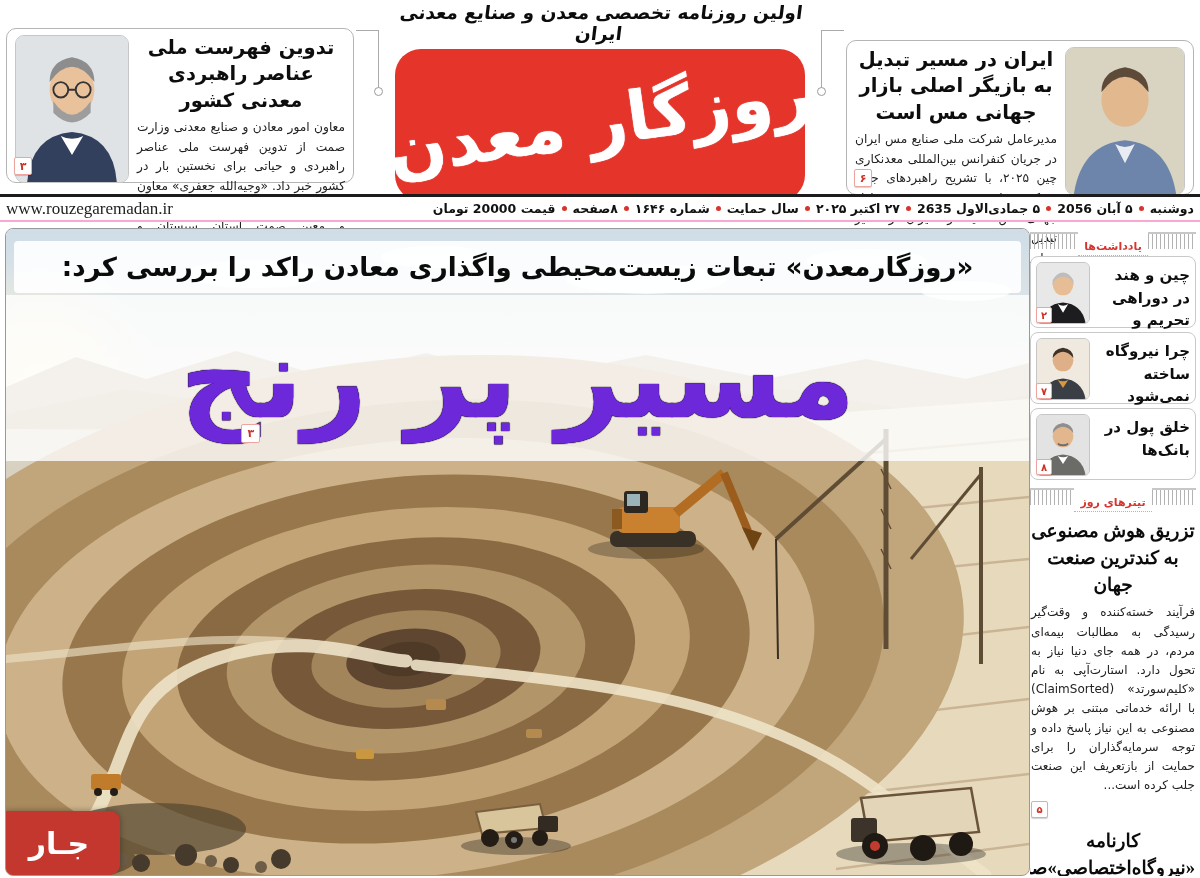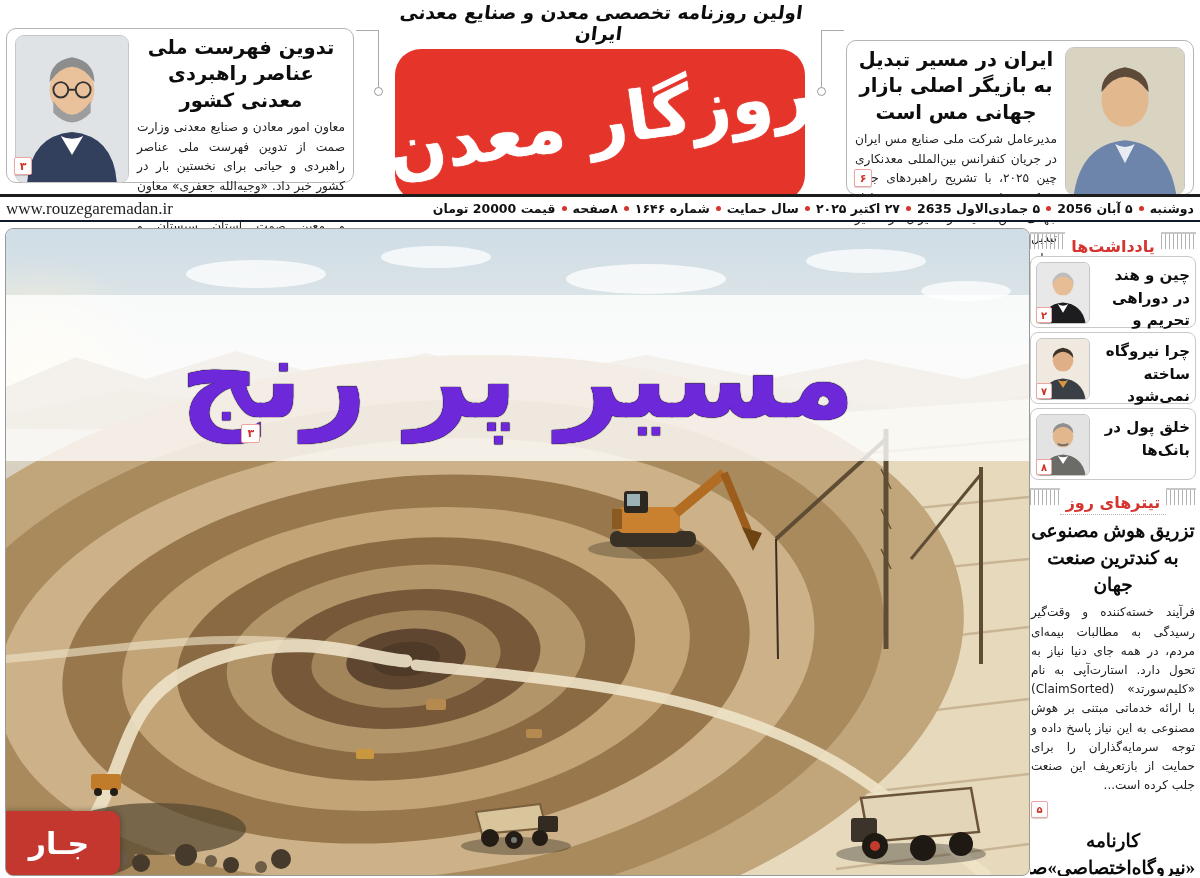--- a/index.html
+++ b/index.html
@@ -32,21 +32,21 @@
   .masthead{position:absolute;left:378px;top:2px;width:444px;text-align:center;}
   .tagline{font-weight:bold;font-size:18.5px;transform:skewX(-7deg);color:#0c0c0c;direction:rtl;}
   .logo-box{margin:5px auto 0;width:410px;height:152px;background:#e5342a;border-radius:26px;
             display:flex;align-items:center;justify-content:center;overflow:hidden;}
   .logo-text{color:#fff;font-size:68px;font-weight:bold;direction:rtl;white-space:nowrap;
              transform:rotate(-8deg) translateY(-4px);letter-spacing:-2px;
              text-shadow:0 0 1px #fff;}
 
   
   .datebar{position:absolute;top:194px;left:0;width:1200px;height:28px;box-sizing:border-box;
-           border-top:3px solid #1c1c1c;border-bottom:2px solid #0f172a;background:#fff;
+           border-top:3px solid #1c1c1c;border-bottom:2px solid #f9a8d4;background:#fff;
            display:flex;align-items:center;justify-content:space-between;padding:9px 6px;}
   .site{font-family:"Liberation Serif","DejaVu Serif",serif;font-size:17px;color:#1c1c1c;text-decoration:none;}
   .dateseg{direction:rtl;display:flex;align-items:center;margin:0;padding:0;font-size:12.5px;font-weight:bold;color:#111;}
   .dateseg li{list-style:none;display:flex;align-items:center;white-space:nowrap;}
   .dateseg li + li::before{content:"";width:5px;height:5px;border-radius:50%;background:#d6342e;margin:0 6px;flex-shrink:0;}
 
   
   .mainimg{position:absolute;left:5px;top:228px;width:1023px;height:646px;border:1px solid #999;
            border-radius:8px;overflow:hidden;background:#cdb astr;}
   .mainimg svg.scene{position:absolute;inset:0;width:100%;height:100%;}
@@ -62,21 +62,21 @@
             display:flex;align-items:center;justify-content:center;}
   .red-banner{position:absolute;left:-8px;bottom:0px;width:122px;height:64px;background:#c4372e;
               border-radius:10px;display:flex;align-items:center;justify-content:center;
               color:#fff;font-size:30px;font-weight:bold;letter-spacing:4px;box-shadow:0 0 6px rgba(0,0,0,.35);}
 
   
   .sidebar{position:absolute;left:1030px;top:228px;width:166px;height:648px;direction:rtl;overflow:hidden;}
   .sec-head{display:flex;align-items:center;height:24px;margin-bottom:4px;}
   .comb{flex:1;height:15px;border-top:2px solid #c7c7c7;
         background:repeating-linear-gradient(90deg,#b3b3b3 0 1px,transparent 1px 4px);}
-  .sec-title{color:#d6342e;font-size:16px;font-weight:bold;padding:0 6px 2px;border-bottom:1px dotted #b5b5b5;white-space:nowrap;margin-top:16px;}
+  .sec-title{color:#d6342e;font-size:11px;font-weight:bold;padding:0 6px 2px;border-bottom:1px dotted #b5b5b5;white-space:nowrap;margin-top:16px;}
   .note-item{position:relative;border:1px solid #c9c9c9;border-radius:8px;height:72px;margin-bottom:4px;
              display:flex;gap:6px;padding:5px;box-sizing:border-box;background:#fff;}
   .note-item .portrait{width:52px;height:60px;border-radius:6px;}
   .note-h{flex:1;font-size:15px;font-weight:bold;line-height:1.5;color:#0e0e0e;padding-top:2px;}
   .note-item .badge{left:5px;bottom:4px;width:14px;height:14px;font-size:10px;}
   .side-article{position:relative;padding:2px 1px 0;}
   .sa-h{margin:4px 0 5px;text-align:center;font-size:18.5px;font-weight:bold;line-height:1.45;color:#0b0b0b;font-family:Liberation Serif, serif;}
   .sa-b{margin:0;font-size:12px;line-height:1.6;text-align:justify;color:#222;}
   .badge-row{text-align:left;margin:3px 0 4px;}
   .badge-row .badge{position:static;display:inline-flex;width:15px;height:15px;font-size:10px;}
@@ -274,20 +274,21 @@
         <circle cx="72" cy="64" r="13" fill="#1f1913"></circle>
           <circle cx="110" cy="60" r="12" fill="#1f1913"></circle>
       </g>
       <g fill="#b58a4e">
         <rect x="420" y="470" width="20" height="11" rx="2"></rect>
           <rect x="520" y="500" width="16" height="9" rx="2"></rect>
         <rect x="350" y="520" width="18" height="10" rx="2" fill="#c9973f"></rect>
       </g>
     </svg>
 
+    <div class="kicker">«روزگارمعدن» تبعات زیست‌محیطی واگذاری معادن راکد را بررسی کرد:</div>
     <div class="bigband">
       <span class="bigtitle">مسیر پر رنج</span>
       <span class="bigbadge">۳</span>
     </div>
     <div class="red-banner">جـار</div>
   </div>
 
   <div class="sidebar">
 
     <div class="sec-head">

